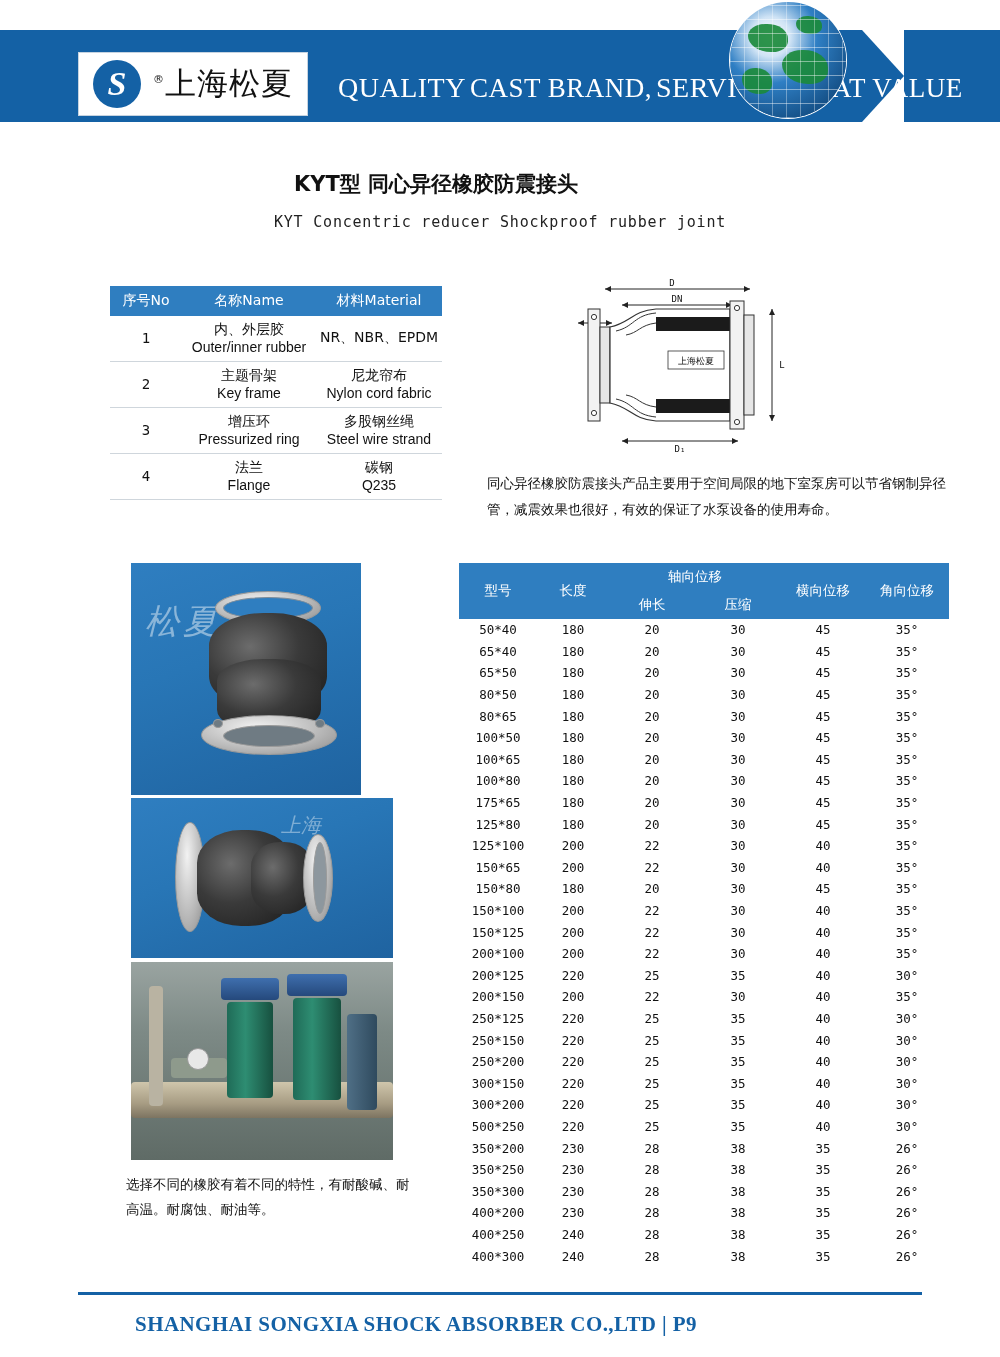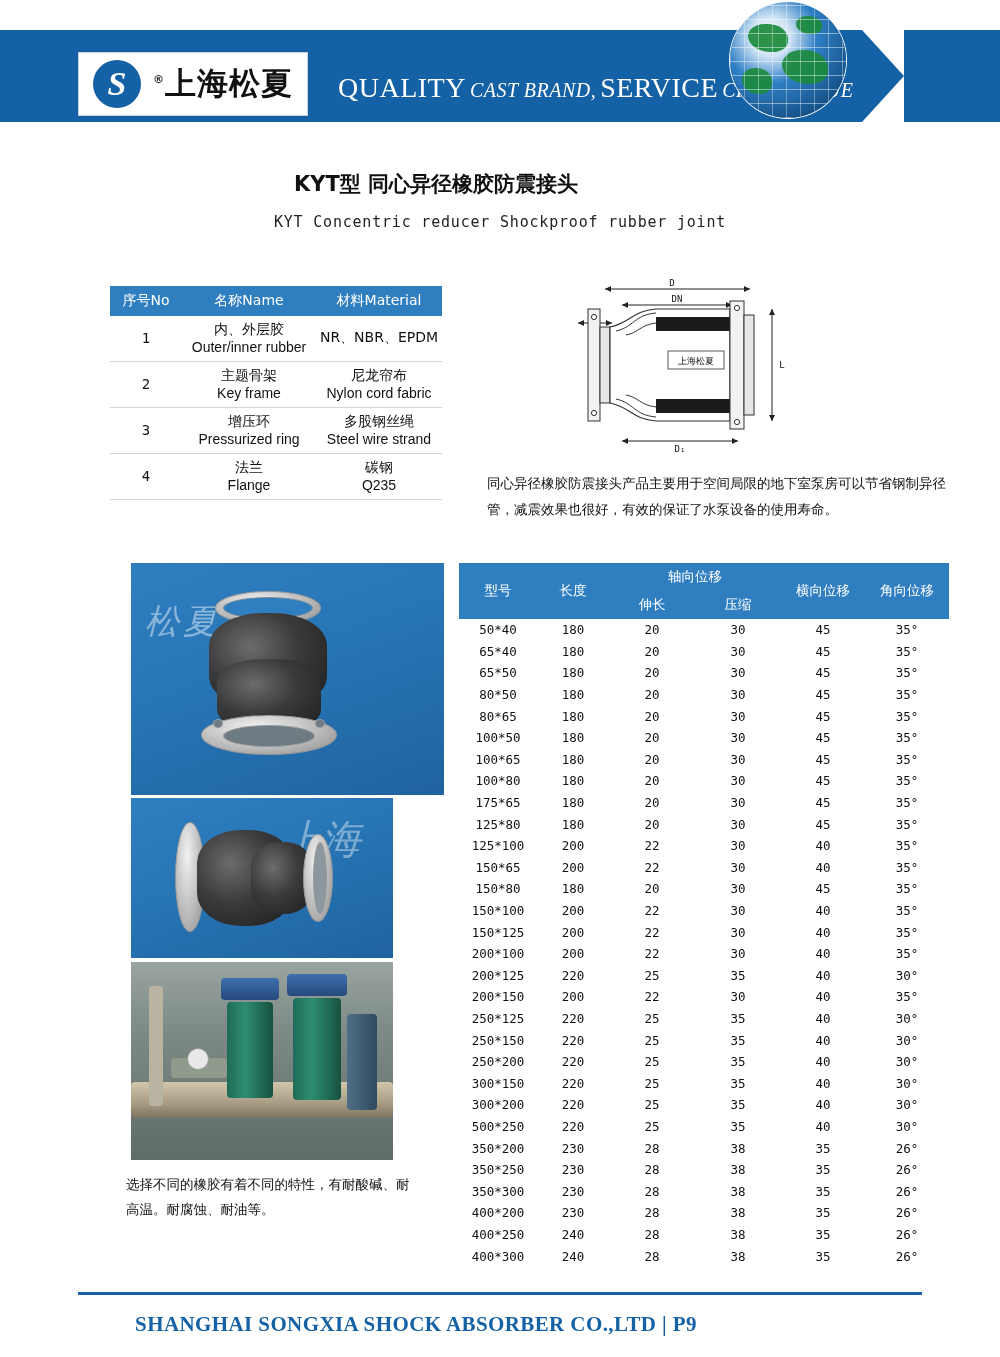--- a/index.html
+++ b/index.html
@@ -37,31 +37,31 @@
     background:#ffffff; border:1px solid #c6d3e0;
     display:flex; align-items:center;
   }
   .logo-s {
     width:48px; height:48px; border-radius:50%;
     background:#1461a5; color:#fff; margin-left:14px;
     display:flex; align-items:center; justify-content:center;
     font-family:"Liberation Serif", serif; font-size:34px; font-style:italic; font-weight:bold;
   }
   .logo-text {
-    margin-left:10px; font-size:31px; font-weight:bold; letter-spacing:1px;
+    margin-left:10px; font-size:31px; font-weight:normal; letter-spacing:1px;
     color:#111; font-family:"DejaVu Sans", sans-serif;
   }
   .logo-reg { font-size:11px; vertical-align:super; color:#222; margin-left:2px;}
   .slogan {
     position:absolute; left:338px; top:72px; width:520px; height:40px;
     color:#ffffff; font-family:"Liberation Serif", serif;
     white-space:nowrap;
   }
   .slogan .big { font-size:28px; letter-spacing:.5px; }
-  .slogan .small { font-size:20px; letter-spacing:.5px;font-style:italic; }
+  .slogan .small { font-size:27px; letter-spacing:.5px; }
   .globe {
     position:absolute; left:730px; top:2px; width:116px; height:116px;
     border-radius:50%;
     background:
       radial-gradient(circle at 35% 30%, #ffffff 0%, #cfe3f5 18%, #2f7fc4 42%, #17548c 75%, #0d3c68 100%);
     box-shadow:0 0 0 1px #ffffff;
     overflow:hidden;
   }
   .globe .land {
     position:absolute; background:#1b8a3c; border-radius:45% 55% 40% 60%;
@@ -111,33 +111,33 @@
   }
   .diagram svg { display:block; }
   .note-text {
     position:absolute; left:487px; top:470px; width:470px;
     font-size:13.5px; line-height:26px; color:#111;
     font-family:"DejaVu Sans", sans-serif;
   }
 
   
   .photo { position:absolute; overflow:hidden; }
-  .photo1 { left:131px; top:563px; width:313px; height:232px; }
+  .photo1 { left:131px; top:563px; width:230px; height:232px; }
   .photo2 { left:131px; top:798px; width:262px; height:160px; }
   .photo3 { left:131px; top:962px; width:262px; height:198px; }
 
   .ph-bg-blue {
     position:absolute; inset:0;
     background:linear-gradient(160deg,#2f7ec0 0%, #2876b6 40%, #1f63a0 100%);
   }
   .ph-watermark {
     position:absolute; left:14px; top:36px; font-size:34px; color:rgba(255,255,255,.45);
     font-family:"DejaVu Serif", serif; font-style:italic; letter-spacing:4px;
   }
-  .ph-wm2 { position:absolute; left:150px; top:14px; font-size:40px; color:rgba(255,255,255,.4);
+  .ph-wm2 { position:absolute; left:150px; top:14px; font-size:20px; color:rgba(255,255,255,.4);
     font-family:"DejaVu Serif", serif; font-style:italic; }
 
   .joint-body {
     position:absolute; border-radius:46% 46% 46% 46% / 34% 34% 34% 34%;
     background:radial-gradient(ellipse at 35% 35%, #6c6c6c 0%, #3a3a3a 45%, #1d1d1d 100%);
   }
   .flange-el {
     position:absolute; border-radius:50%;
     background:radial-gradient(ellipse at 40% 30%, #f2f2f2, #b6b6b6 60%, #8a8a8a 100%);
     border:1px solid #9a9a9a;

